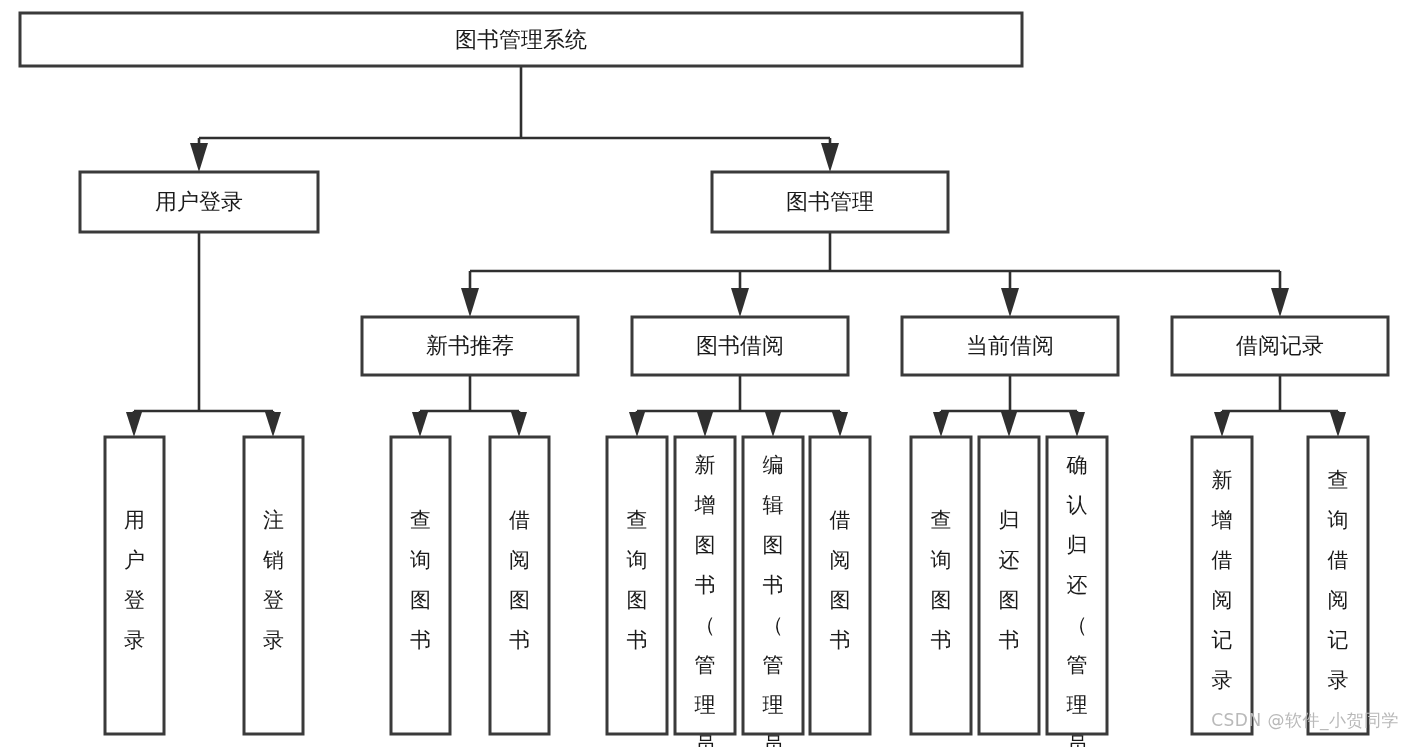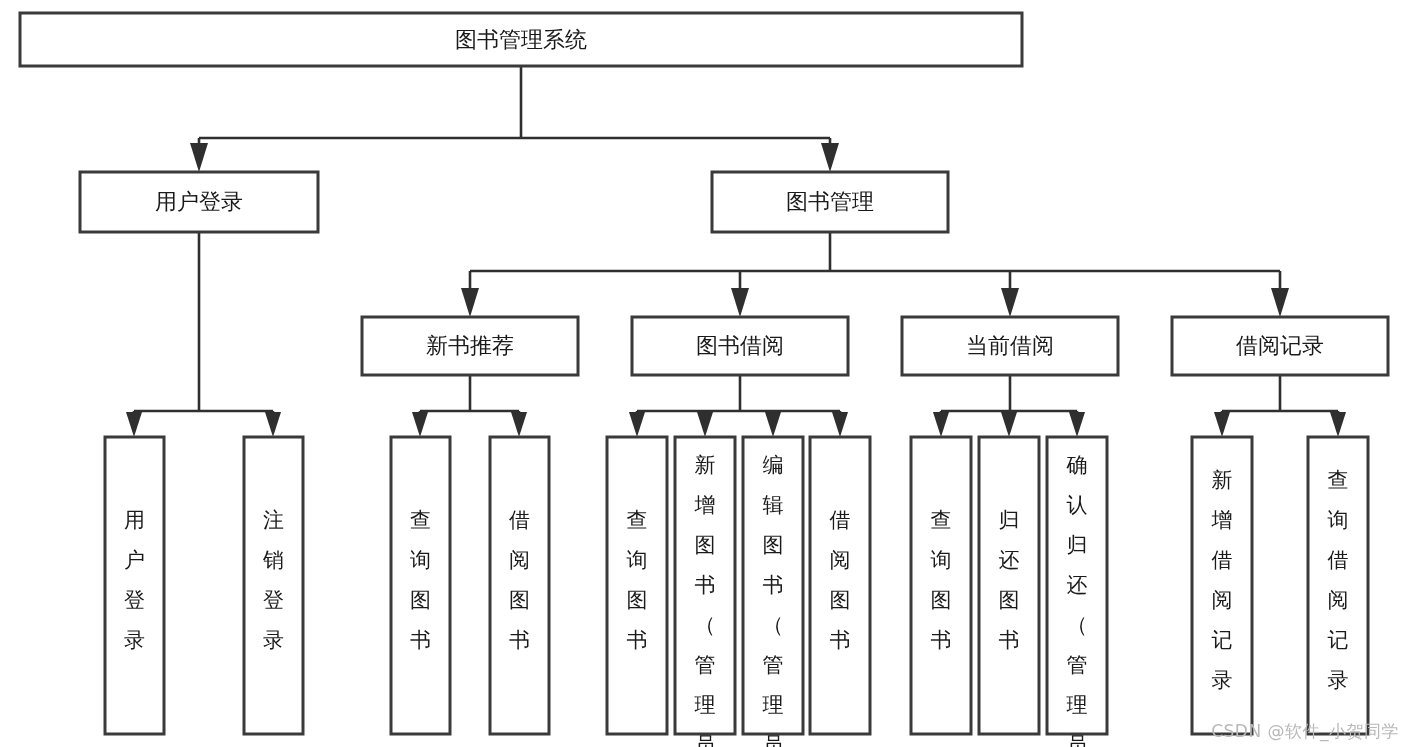--- a/index.html
+++ b/index.html
@@ -17,21 +17,21 @@
     text-anchor:middle;dominant-baseline:middle;
   }
   .leaf-label{
     font-family:"DejaVu Sans","Liberation Sans",sans-serif;
     fill:#1a1a1a;font-size:21px;
     text-anchor:middle;
   }
   .link-line{stroke:#2f2f2f;stroke-width:2.6;fill:none;}
   .arrow-head{fill:#2f2f2f;stroke:none;}
   .watermark{
-    position:absolute;right:6px;bottom:4px;
+    position:absolute;right:6px;bottom:15px;
     font-family:"DejaVu Sans","Liberation Sans",sans-serif;
     font-size:17px;color:#b9b9b9;white-space:nowrap;
     letter-spacing:0.5px;pointer-events:none;
   }
 </style>
 </head>
 <body>
 
 <svg id="diagram" viewBox="0 0 1405 747" xmlns="http://www.w3.org/2000/svg">
 

